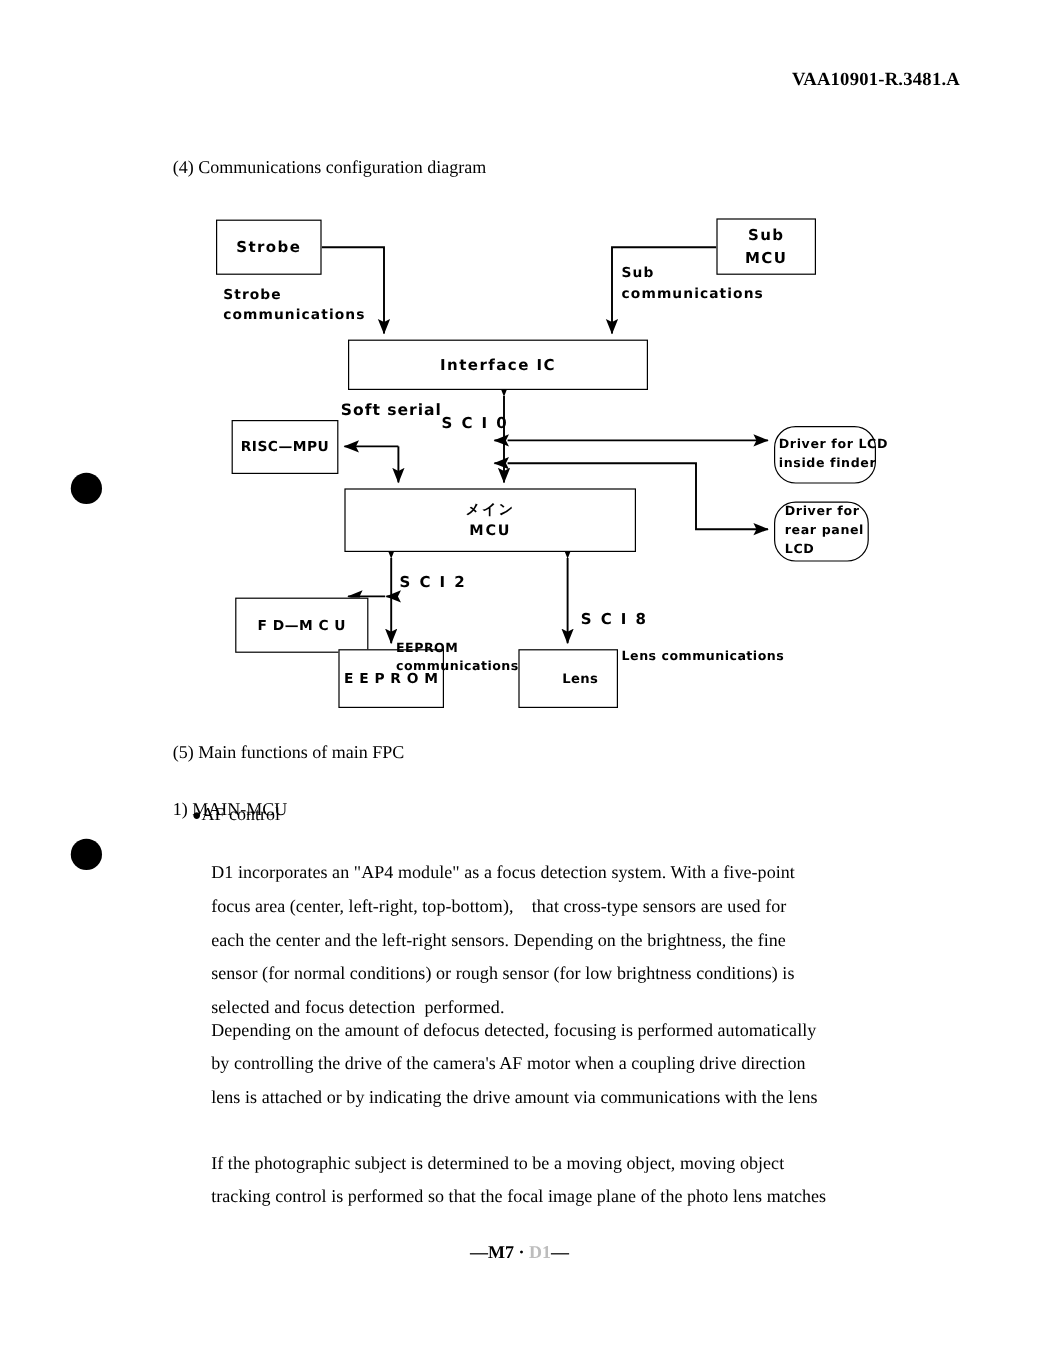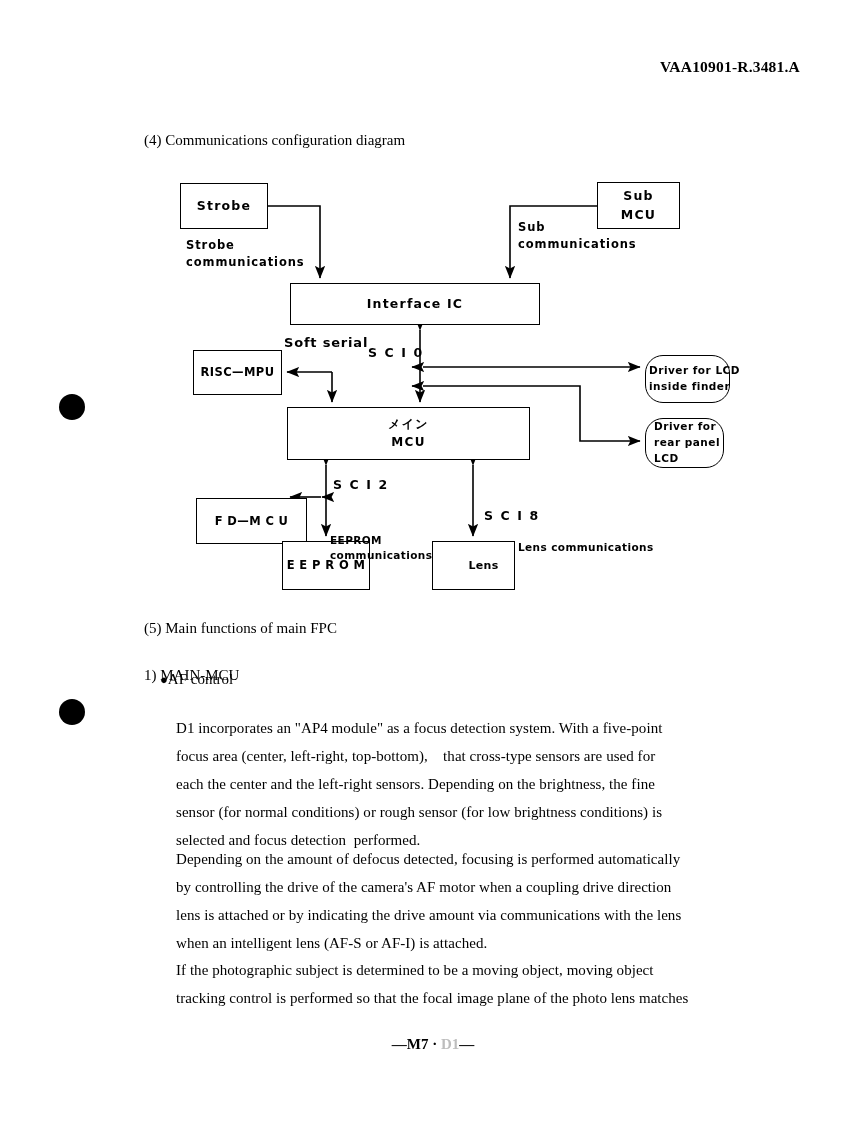--- a/index.html
+++ b/index.html
@@ -171,21 +171,20 @@
 
   <div class="body-line" style="left:176px;top:720px;">D1 incorporates an "AP4 module" as a focus detection system. With a five-point</div>
   <div class="body-line" style="left:176px;top:748px;">focus area (center, left-right, top-bottom),    that cross-type sensors are used for</div>
   <div class="body-line" style="left:176px;top:776px;">each the center and the left-right sensors. Depending on the brightness, the fine</div>
   <div class="body-line" style="left:176px;top:804px;">sensor (for normal conditions) or rough sensor (for low brightness conditions) is</div>
   <div class="body-line" style="left:176px;top:832px;">selected and focus detection  performed.</div>
 
   <div class="body-line" style="left:176px;top:851px;">Depending on the amount of defocus detected, focusing is performed automatically</div>
   <div class="body-line" style="left:176px;top:879px;">by controlling the drive of the camera's AF motor when a coupling drive direction</div>
   <div class="body-line" style="left:176px;top:907px;">lens is attached or by indicating the drive amount via communications with the lens</div>
-  <div class="body-line" style="left:176px;top:935px;">when an intelligent lens (AF-S or AF-I) is attached.</div>
 
   <div class="body-line" style="left:176px;top:962px;">If the photographic subject is determined to be a moving object, moving object</div>
   <div class="body-line" style="left:176px;top:990px;">tracking control is performed so that the focal image plane of the photo lens matches</div>
 
   <div class="footer">
     <span>—M7 · </span><span class="faded">D1</span><span>—</span>
   </div>
 
 </div>
 

